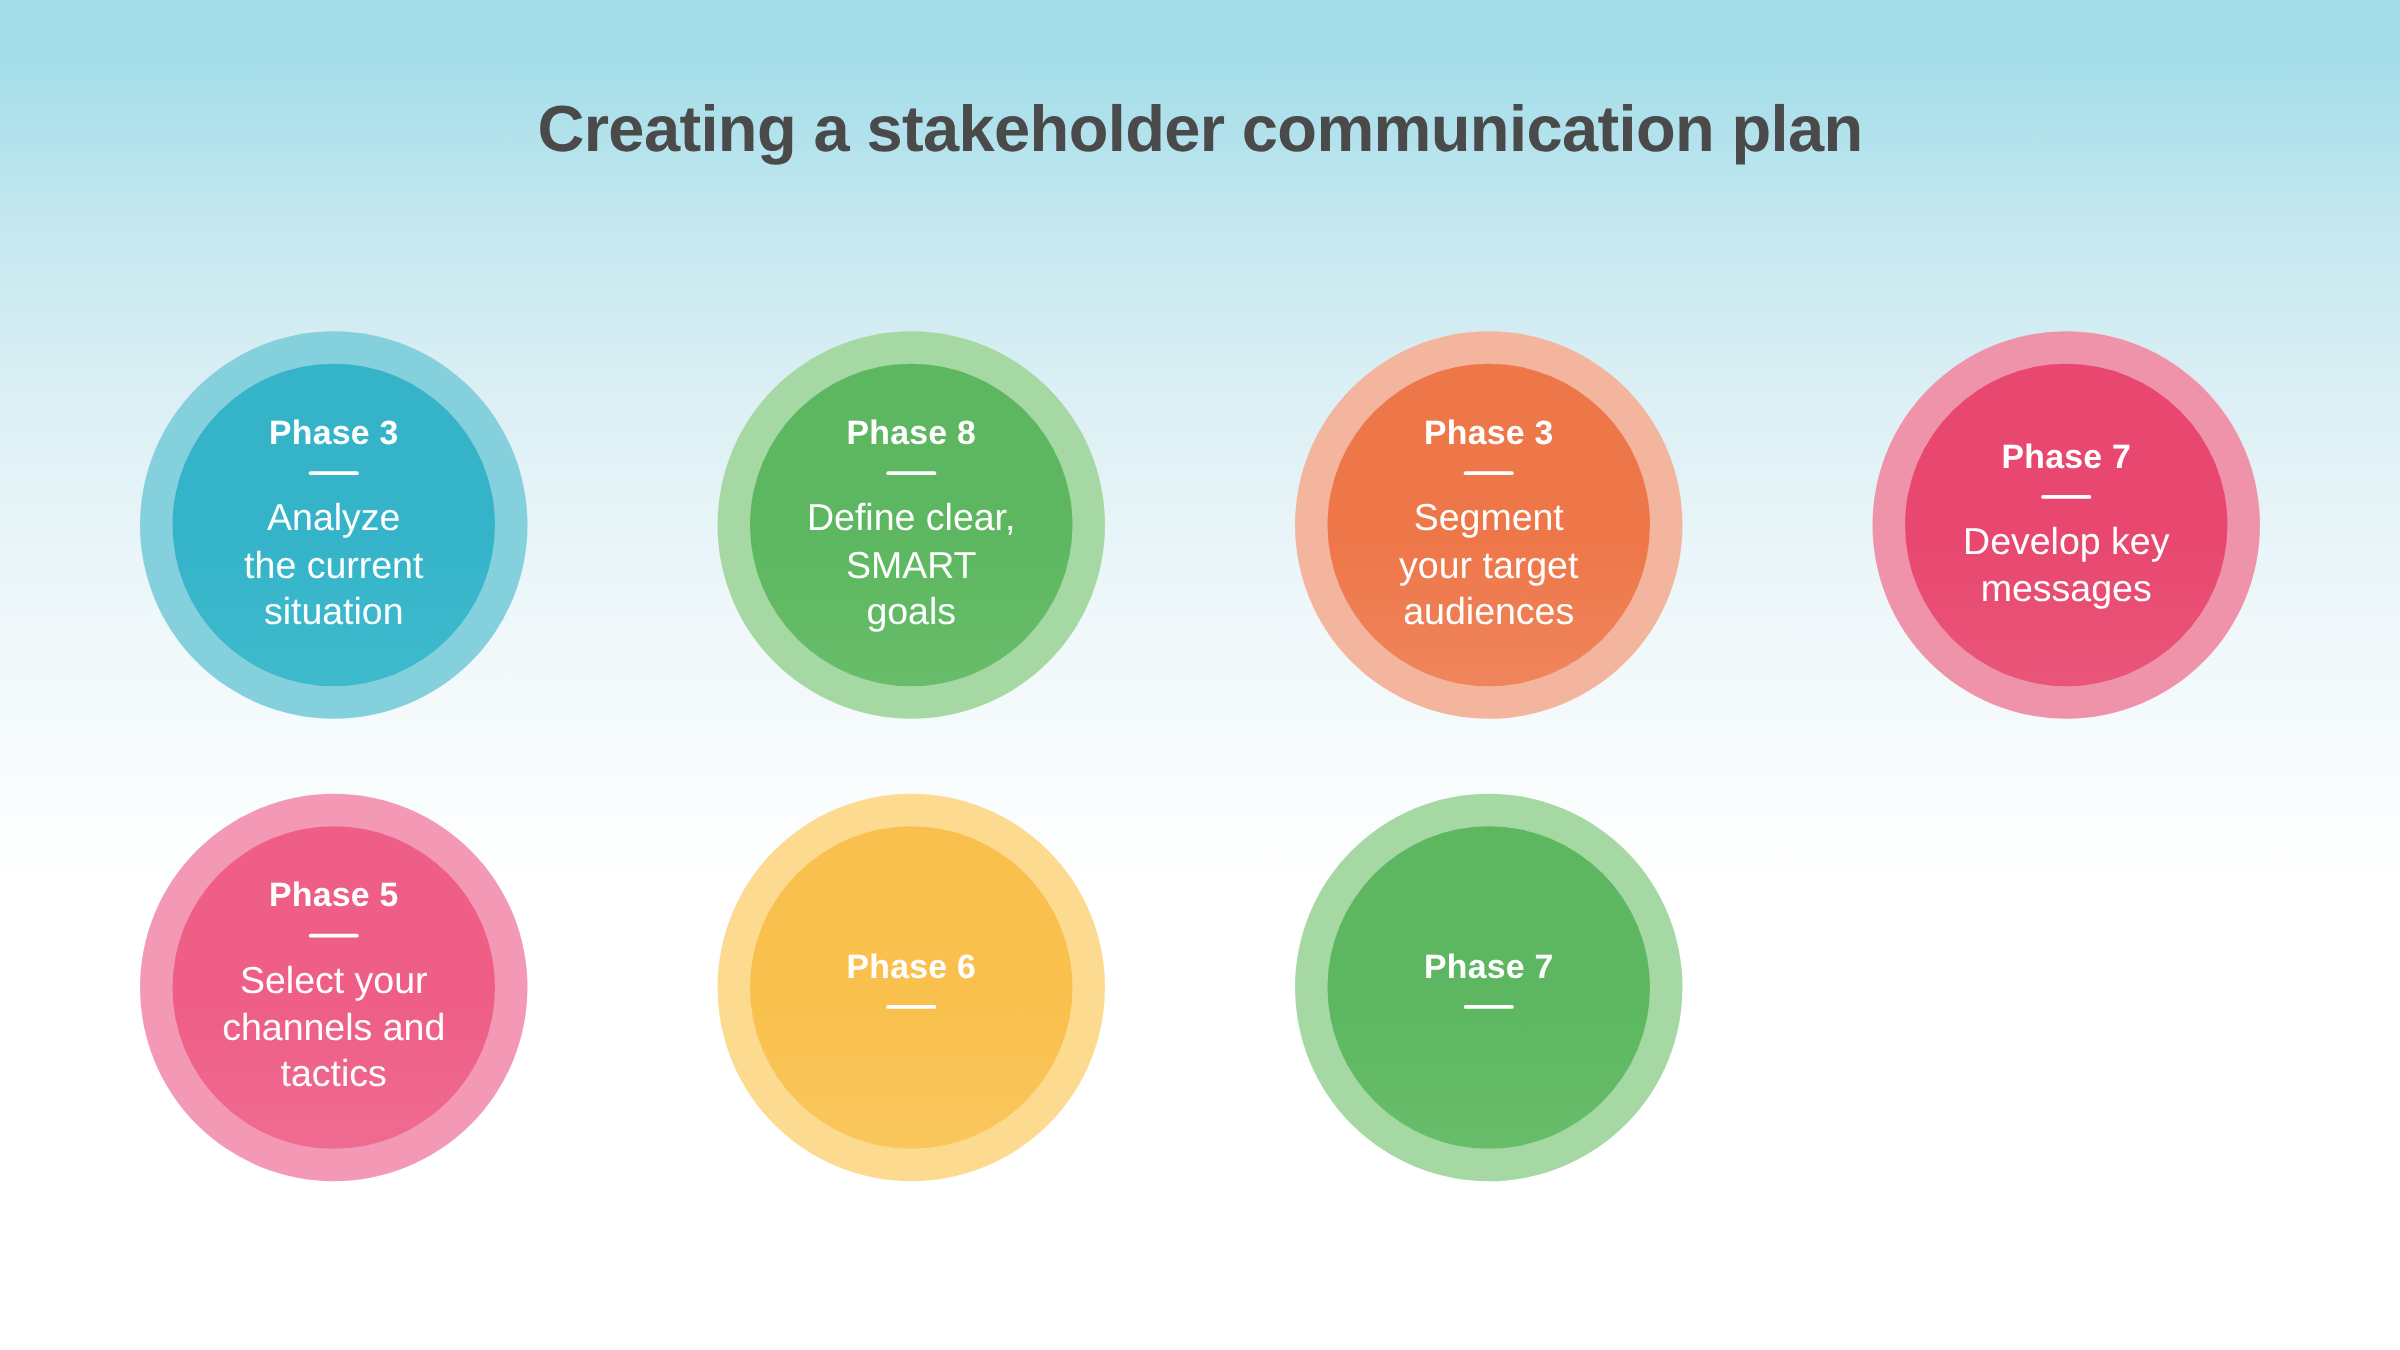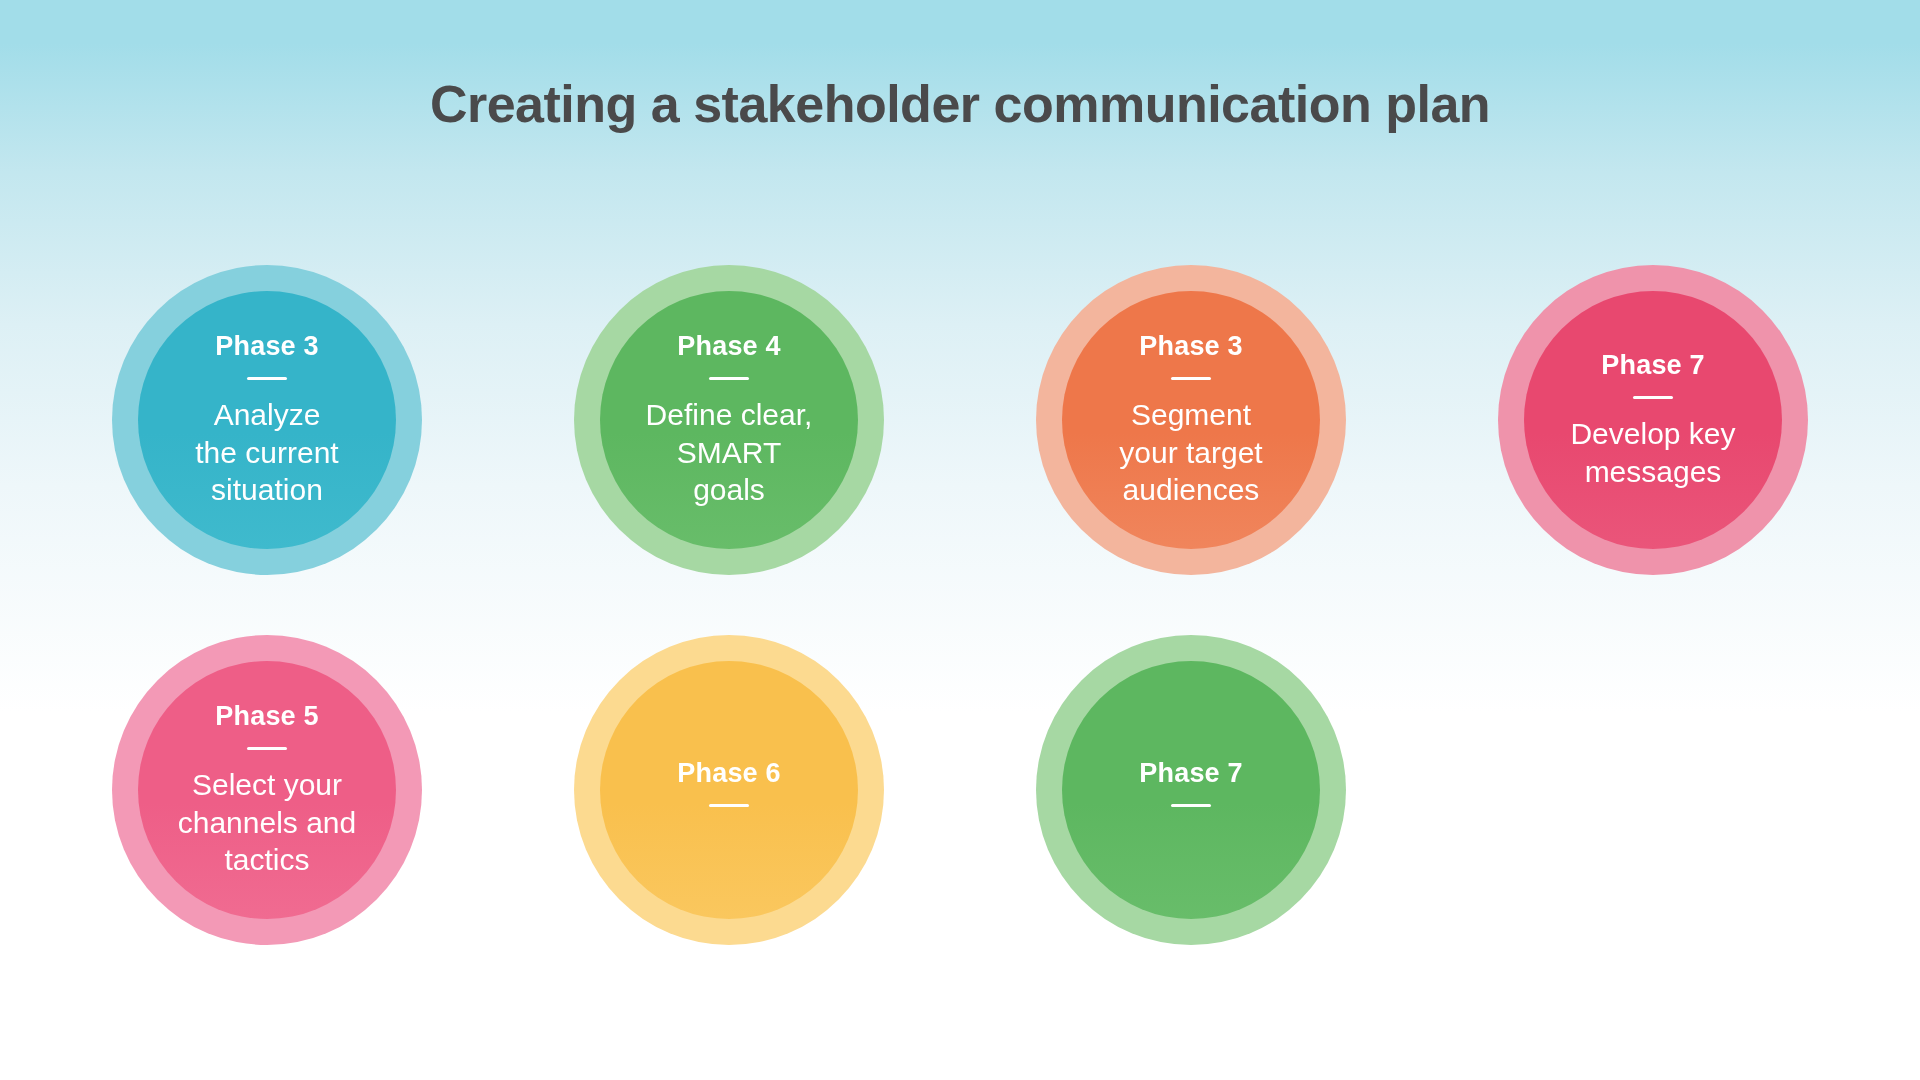--- a/index.html
+++ b/index.html
@@ -115,21 +115,21 @@
           <div class="phase-label">Phase 3</div>
           <div class="phase-divider"></div>
           <div class="phase-desc">Analyze
 the current
 situation</div>
         </div>
       </div>
 
       <div class="phase-outer" style="--inner: #5db760; --inner-lt: #68bd6a; --ring: #a6d8a3;">
         <div class="phase-inner">
-          <div class="phase-label">Phase 4</div>
+          <div class="phase-label">Phase 8</div>
           <div class="phase-divider"></div>
           <div class="phase-desc">Define clear,
 SMART
 goals</div>
         </div>
       </div>
 
       <div class="phase-outer" style="--inner: #ee774a; --inner-lt: #f0855c; --ring: #f3b59d;">
         <div class="phase-inner">
           <div class="phase-label">Phase 3</div>

